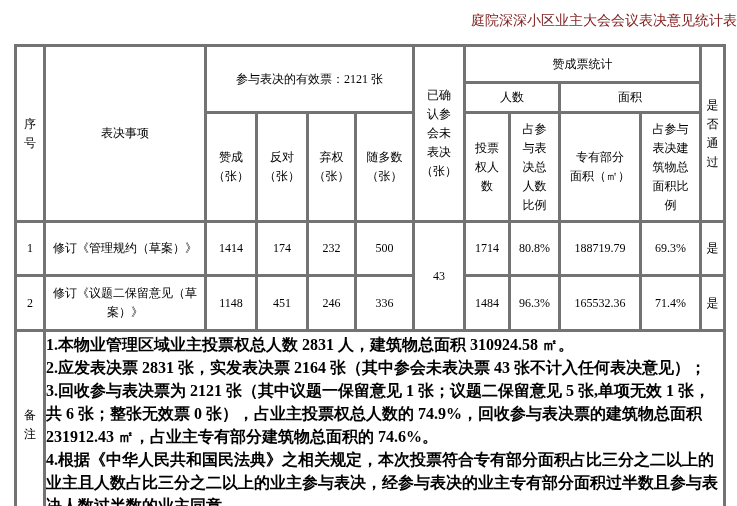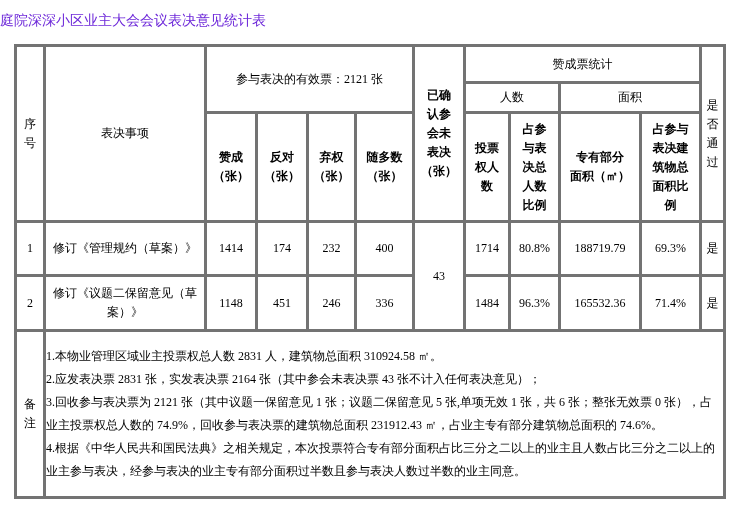--- a/index.html
+++ b/index.html
@@ -9,25 +9,25 @@
     width: 737px;
     height: 506px;
     background: #ffffff;
     color: #000000;
     font-family: "Liberation Serif", "DejaVu Serif", serif;
     overflow: hidden;
   }
   .doc-title {
     margin: 0;
     padding-top: 12px;
-    text-align: left;
+    text-align: right;
     font-size: 14px;
     font-weight: normal;
     letter-spacing: 0px;
-    color: #6d28d9;
+    color: #7f1d1d;
   }
   table.vote-table {
     position: absolute;
     left: 14px;
     top: 44px;
     border-collapse: collapse;
     table-layout: fixed;
     width: 709px;
     border: 2px solid #000000;
   }
@@ -40,26 +40,27 @@
     padding: 1px 0;
     overflow: hidden;
   }
   td.item-cell { line-height: 20px; padding: 2px 4px; }
   td.notes-cell {
     text-align: left;
     vertical-align: middle;
     padding: 4px 10px 4px 9px;
   }
   .note-line {
-    font-size: 12px;
+    font-size: 16px;
     line-height: 23px;
     text-align: left;
+    font-weight: bold;
   }
   td.vertical-cell { line-height: 21px; }
-  td.narrow-wrap { line-height: 20px; font-weight: bold; }
+  td.narrow-wrap { line-height: 20px; }
 </style>
 </head>
 <body>
 
 <div class="page">
   <h1 class="doc-title">庭院深深小区业主大会会议表决意见统计表</h1>
 
   <table class="vote-table">
     <colgroup>
       <col style="width:29px">
@@ -101,21 +102,21 @@
       <td class="narrow-wrap">专有部分<br>面积（㎡）</td>
       <td class="narrow-wrap">占参与<br>表决建<br>筑物总<br>面积比<br>例</td>
     </tr>
 
     <tr style="height:54px">
       <td>1</td>
       <td class="item-cell">修订《管理规约（草案）》</td>
       <td>1414</td>
       <td>174</td>
       <td>232</td>
-      <td>400</td>
+      <td>500</td>
       <td rowspan="2">43</td>
       <td>1714</td>
       <td>80.8%</td>
       <td>188719.79</td>
       <td>69.3%</td>
       <td>是</td>
     </tr>
 
     <tr style="height:55px">
       <td>2</td>

